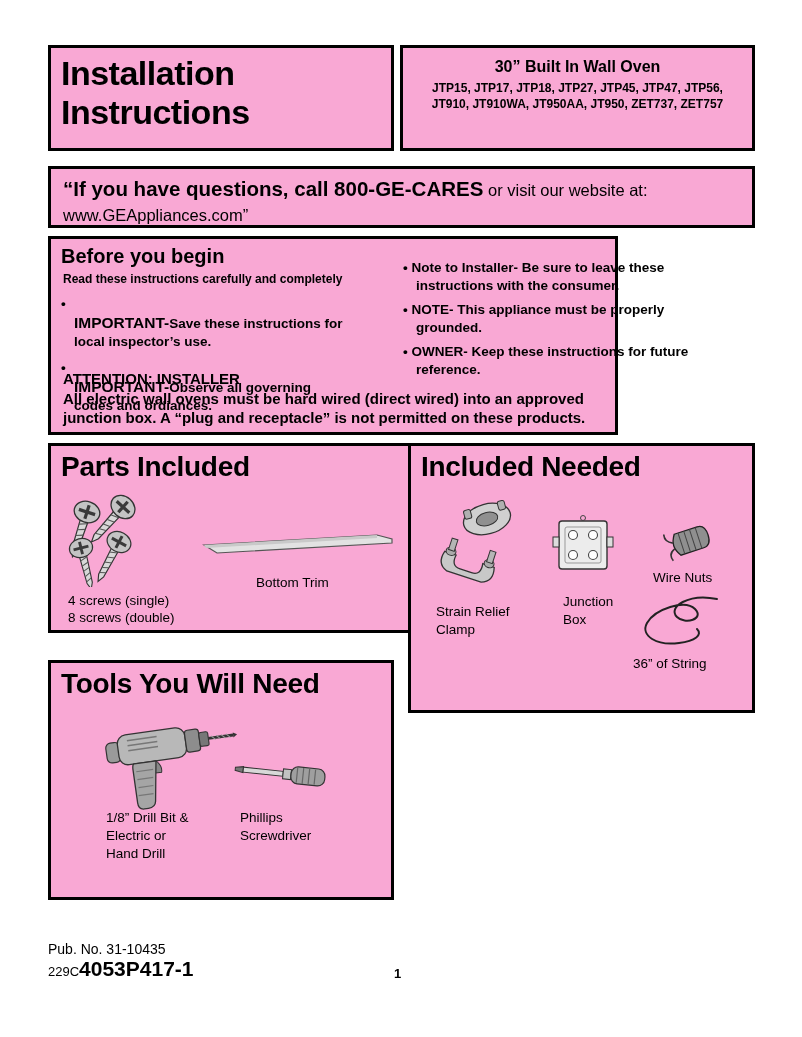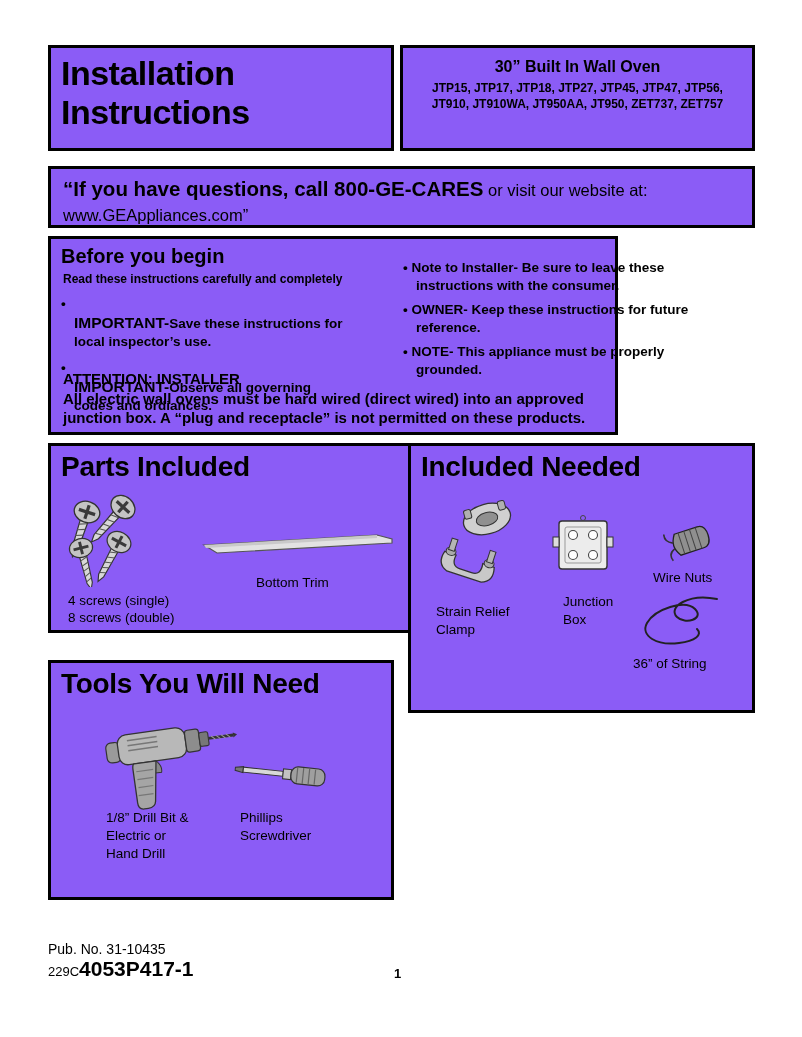--- a/index.html
+++ b/index.html
@@ -1,19 +1,19 @@
 <!DOCTYPE html>
 <html><head>
 <meta charset="utf-8">
 <style>
   * { margin:0; padding:0; box-sizing:border-box; }
   html,body { background:#fff; }
   body { font-family:"Liberation Sans", sans-serif; color:#000; }
   .page { position:relative; width:802px; height:1037px; background:#fff; overflow:hidden; }
-  .box { position:absolute; border:3px solid #000; background:#8b5cf6; }
+  .box { position:absolute; border:3px solid #000; background:#f9a8d4; }
   .abs { position:absolute; }
   .pre { white-space:pre-line; }
 
   
   .title-box { left:48px; top:45px; width:346px; height:106px; padding:6px 10px; }
   .doc-title { font-size:34px; font-weight:bold; line-height:1.14; letter-spacing:-0.5px; }
   .product-box { left:400px; top:45px; width:355px; height:106px; text-align:center; padding-top:10px; }
   .product-title { font-size:16px; font-weight:bold; }
   .product-models { font-size:12px; font-weight:bold; line-height:1.35; margin-top:4px; }
 
@@ -83,24 +83,24 @@
 local inspector’s use.</span>
       </div>
       <div class="lbullet">
         <span class="lead">IMPORTANT-</span><span>Observe all governing
 codes and ordiances.</span>
       </div>
     </div>
     <div class="before-right">
       <div class="rbullet">Note to Installer- Be sure to leave these
 instructions with the consumer.</div>
+      <div class="rbullet">NOTE- This appliance must be properly
+grounded.</div>
       <div class="rbullet">OWNER- Keep these instructions for future
 reference.</div>
-      <div class="rbullet">NOTE- This appliance must be properly
-grounded.</div>
     </div>
     <div class="attention">
       <div class="attention-title">ATTENTION: INSTALLER</div>
       <div class="attention-text pre">All electric wall ovens must be hard wired (direct wired) into an approved
 junction box.  A “plug and receptacle” is not permitted on these products.</div>
     </div>
   </div>
 
   <div class="box parts-box">
     <div class="section-title">Parts Included</div>

